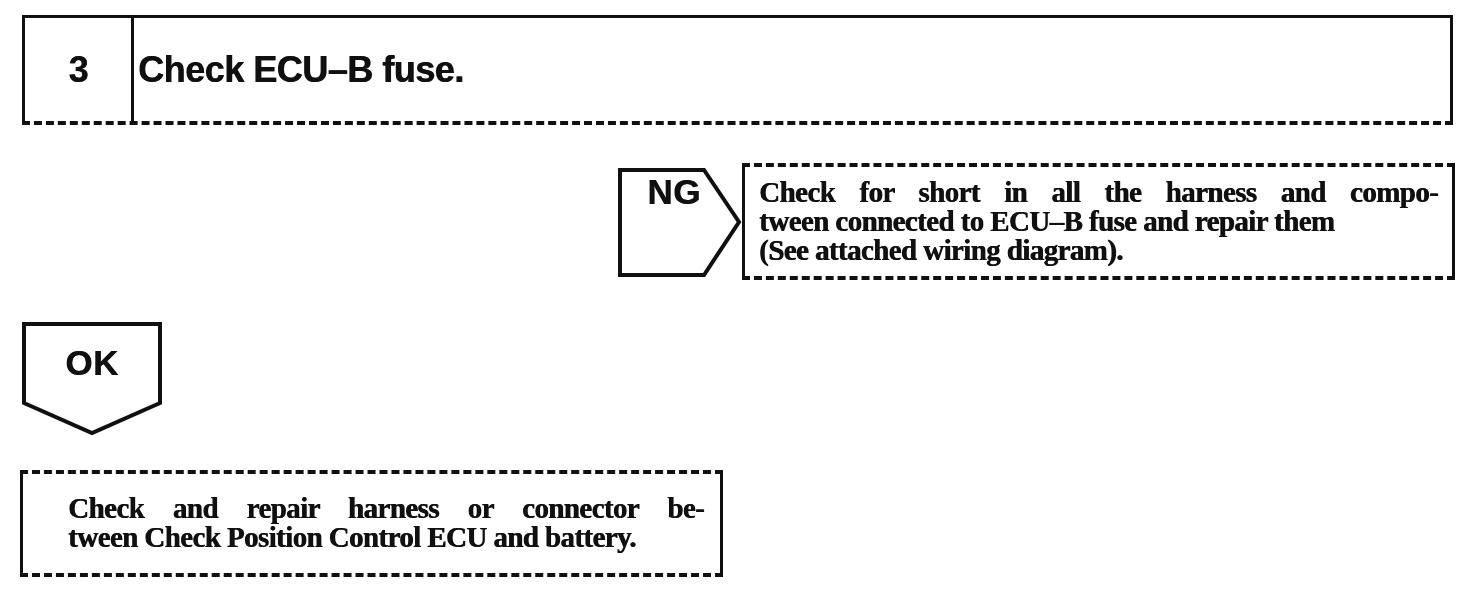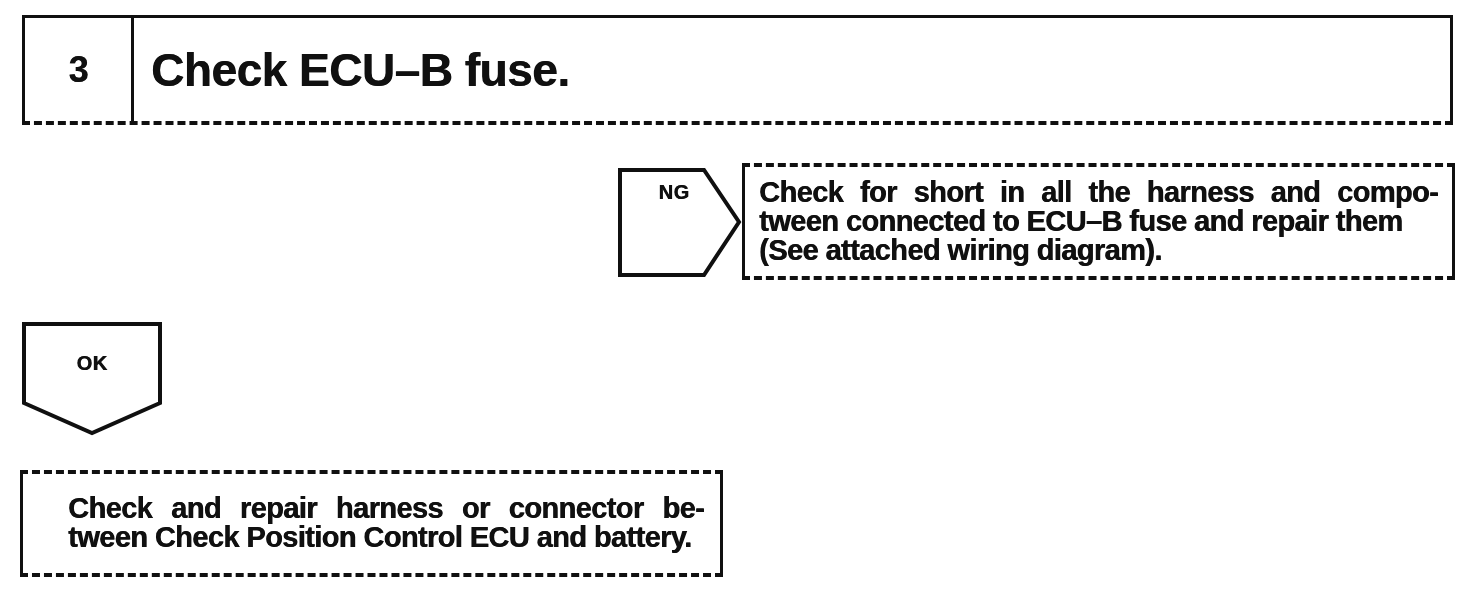--- a/index.html
+++ b/index.html
@@ -29,46 +29,47 @@
     width:109px;flex:0 0 109px;
     border-right:3px solid var(--ink);
     display:flex;align-items:center;justify-content:center;
   }
   .step-number{
     font-size:36px;line-height:1;letter-spacing:-1px;
     text-shadow:0.6px 0 0 currentColor;
   }
   .step-instruction{
     flex:1;display:flex;align-items:center;
-    padding-left:17px;
-    font-size:46px;letter-spacing:-0.5px;
+    padding-left:4px;
+    font-size:36px;letter-spacing:-0.5px;
     text-shadow:0.6px 0 0 currentColor;
     white-space:nowrap;
   }
 
   
   .connector{position:absolute;}
   .connector svg{display:block;}
   .connector .conn-label{
     position:absolute;left:0;
     text-align:center;
-    font-size:20px;line-height:30px;letter-spacing:0.5px;
+    font-size:35px;line-height:30px;letter-spacing:0.5px;
     text-shadow:0.6px 0 0 currentColor;
   }
   .ng-connector{left:618px;top:168px;width:124px;height:109px;}
   .ng-connector .conn-label{top:9px;width:112px;}
   .ok-connector{left:22px;top:322px;width:140px;height:114px;}
   .ok-connector .conn-label{top:26px;width:140px;}
 
   
   .action-box{
     position:absolute;background:var(--paper);
     border:3px solid var(--ink);
     border-top:4px dashed var(--ink);
     border-bottom:4px dashed var(--ink);
+    font-family:Liberation Serif, serif;
   }
   .action-box .line{
     font-size:29px;line-height:29px;letter-spacing:-0.6px;
     white-space:nowrap;
     text-shadow:0.6px 0 0 currentColor;
   }
   .action-box .line.stretch{
     white-space:normal;
     text-align:justify;
     text-align-last:justify;

